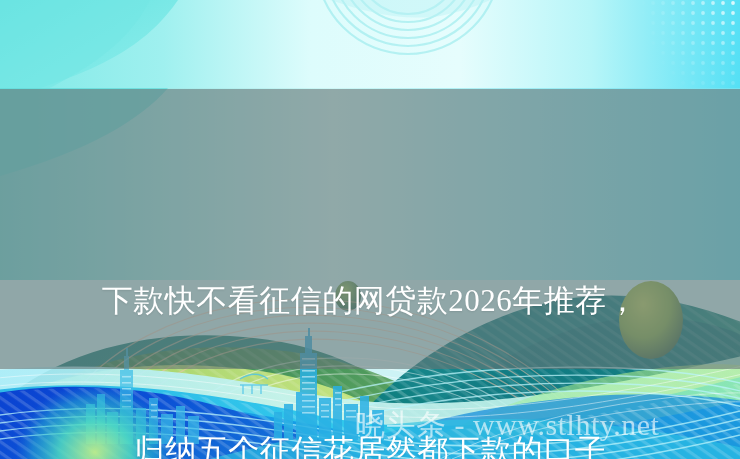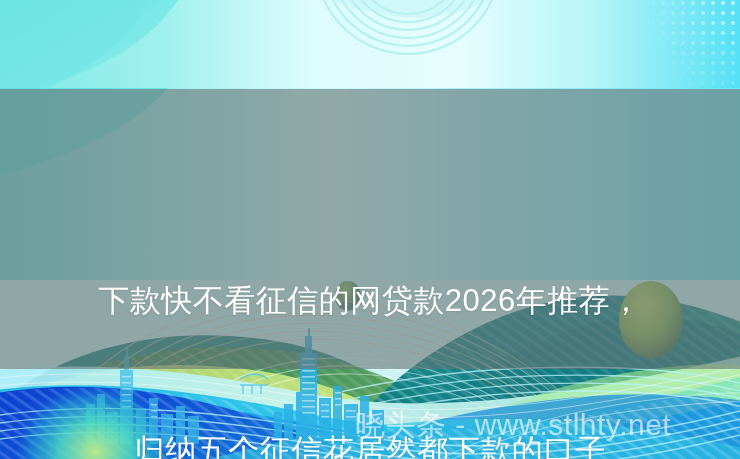--- a/index.html
+++ b/index.html
@@ -12,20 +12,21 @@
     font-family: "Liberation Sans", "DejaVu Sans", sans-serif;
   }
 
   
   .cover {
     position: relative;
     width: 740px;
     height: 459px;
     overflow: hidden;
     background: #bffbfb;
+    font-family: Liberation Serif, serif;
   }
 
   
   .art {
     position: absolute;
     inset: 0;
     width: 740px;
     height: 459px;
   }
 

